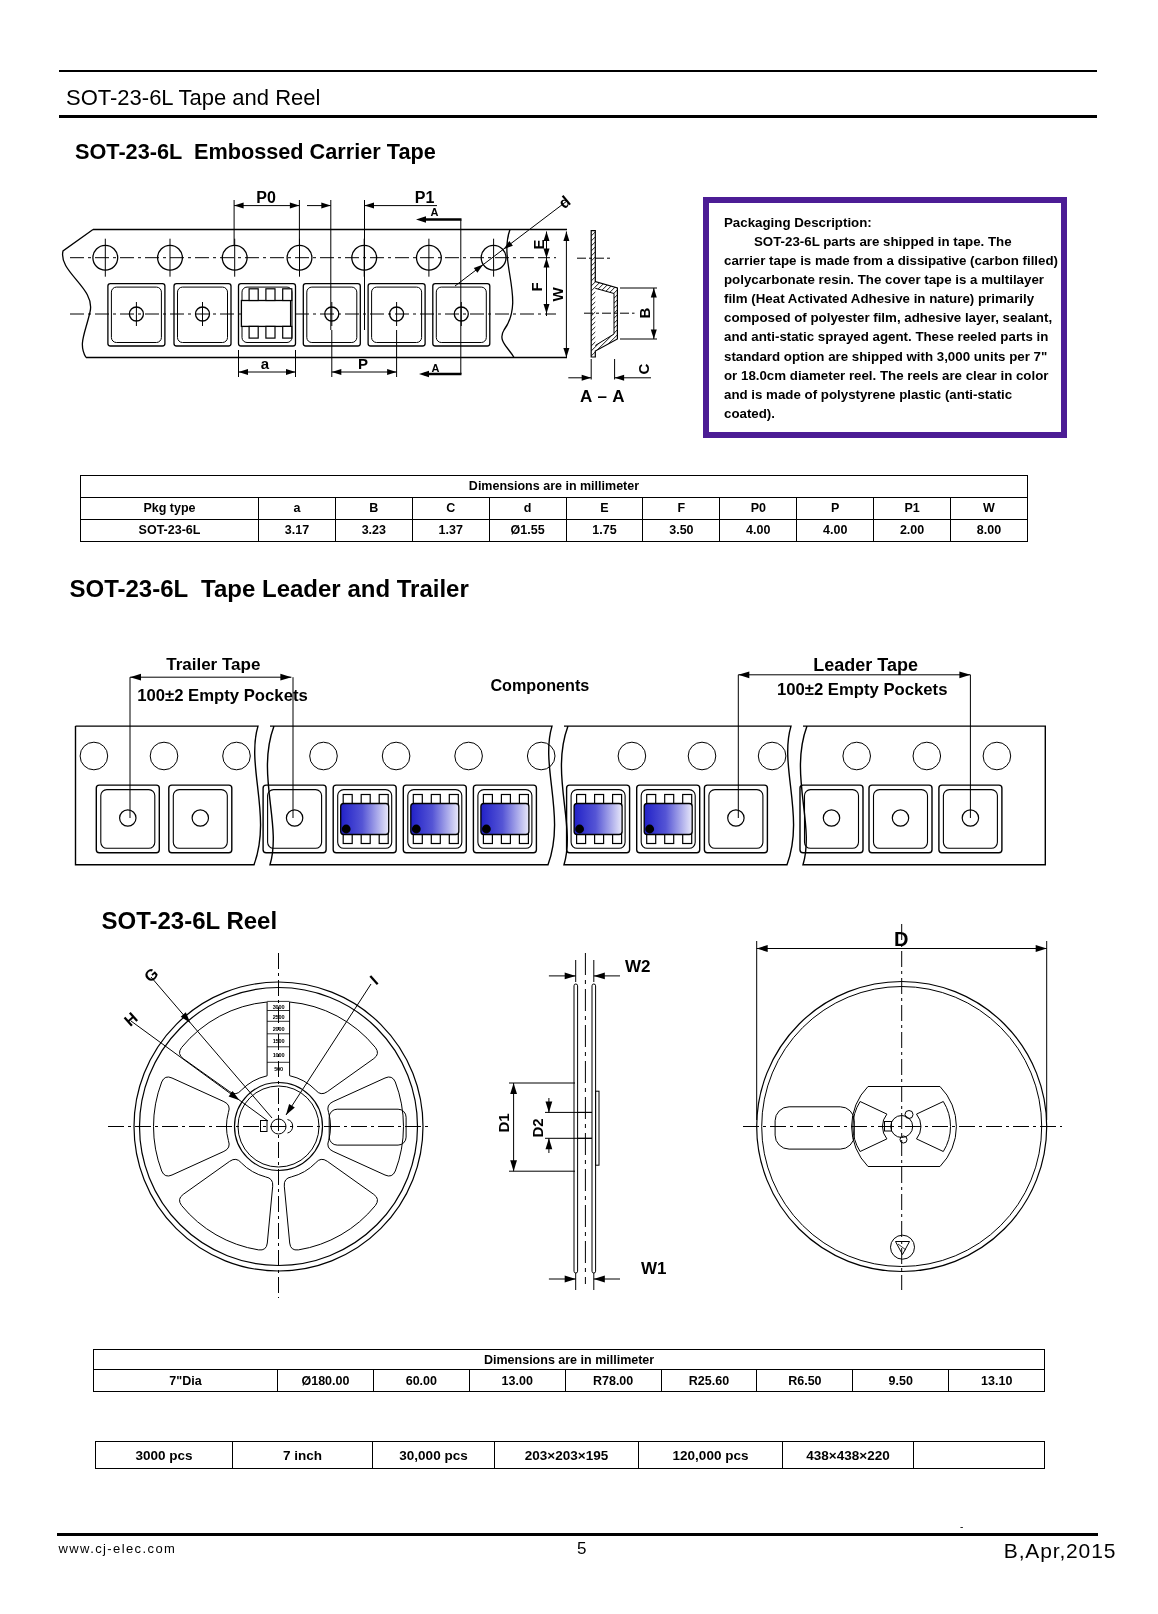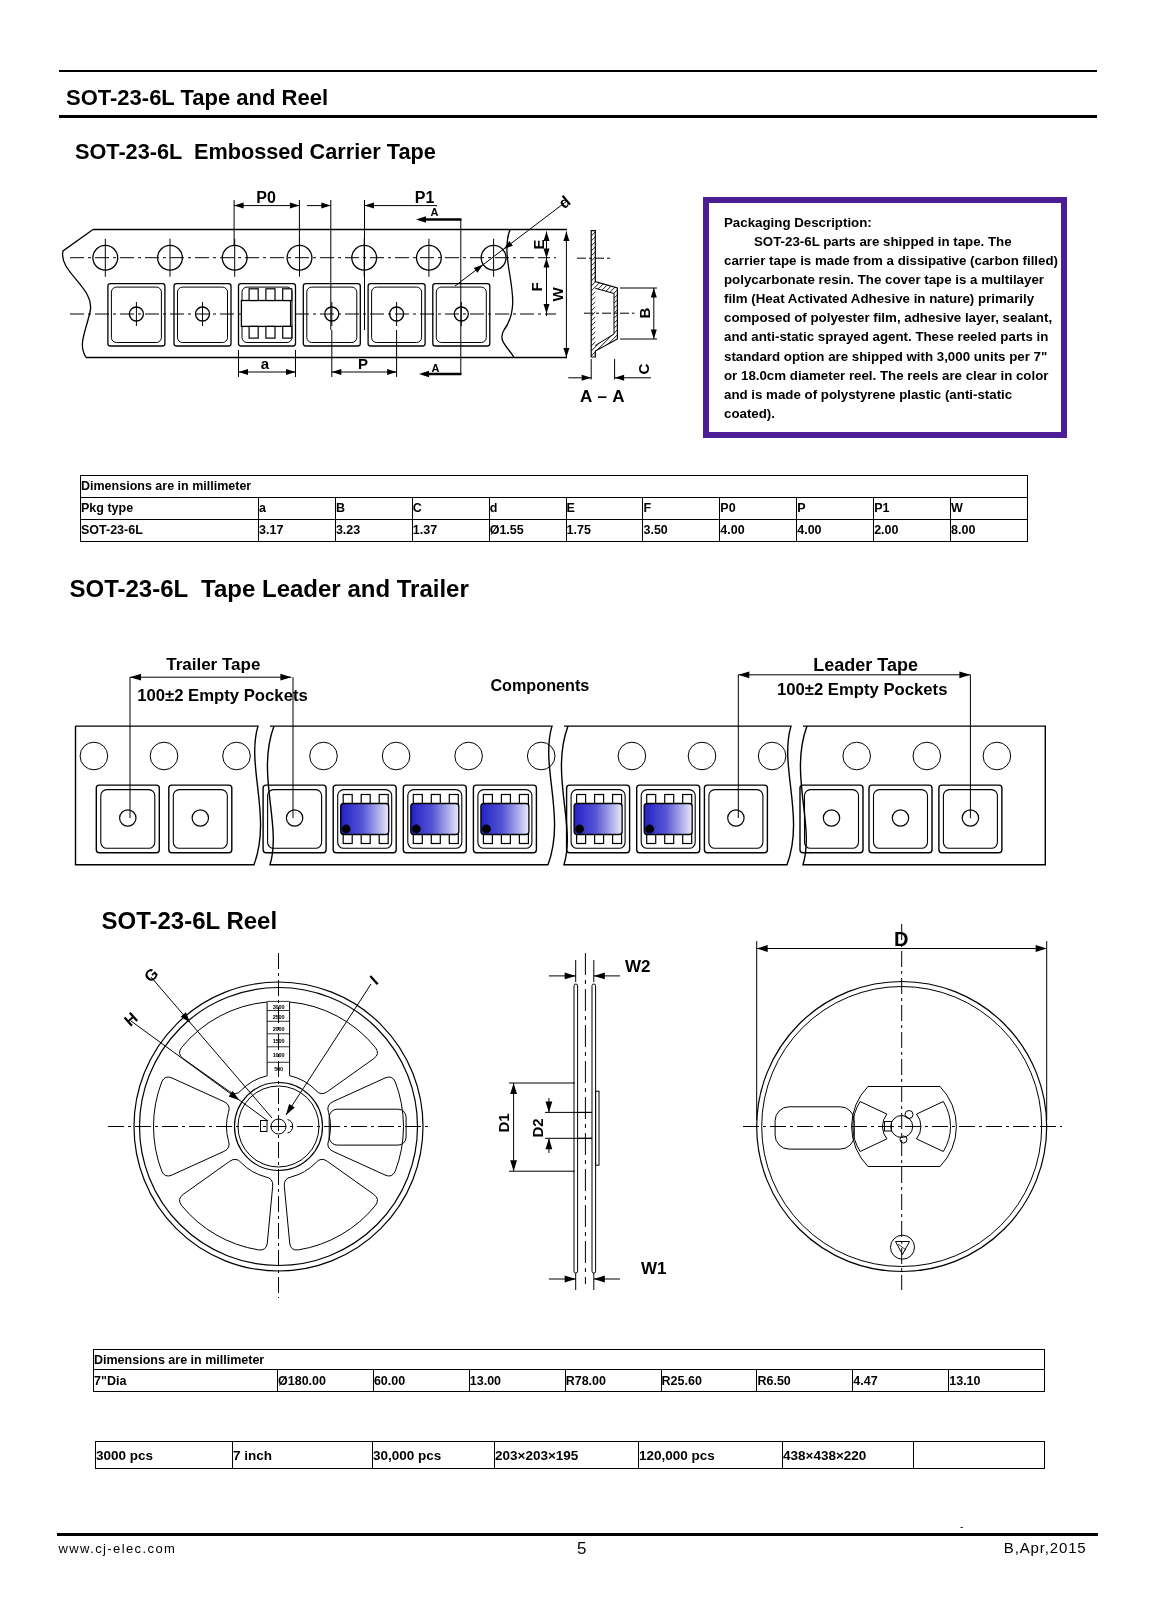--- a/index.html
+++ b/index.html
@@ -2,27 +2,27 @@
 <html><head><meta charset="utf-8"><style>
 * {margin:0;padding:0;box-sizing:border-box}
 body {width:1158px;height:1614px;position:relative;background:#fff;color:#000;
  font-family:"Liberation Sans",sans-serif;overflow:hidden}
 .abs {position:absolute;white-space:pre}
 .h2 {position:absolute;font-size:22px;font-weight:bold;white-space:pre}
 #packbox {position:absolute;left:702.5px;top:196.5px;width:364.5px;height:241.5px;
  border:6px solid #4c1d95;font-size:13.3px;font-weight:bold;line-height:19.15px;
  padding:10px 6px 0 15.5px;white-space:pre}
 table.t {position:absolute;border-collapse:collapse;table-layout:fixed;
- font-size:12.5px;font-weight:bold;}
+ font-size:12.5px;font-weight:bold;text-align:center}
 table.t td {border:1.6px solid #000;padding:0;vertical-align:middle}
 table.t3 {font-size:13.5px}
 svg text {font-family:"Liberation Sans",sans-serif;fill:#000}
 </style></head><body>
 <div class="abs" style="left:59px;top:69.5px;width:1038px;height:2.3px;background:#000"></div>
-<div class="abs" style="left:66px;top:84.5px;font-size:22px;font-weight:bold">SOT-23-6L Tape and Reel</div>
+<div class="abs" style="left:66px;top:84.5px;font-size:22px;font-weight:normal">SOT-23-6L Tape and Reel</div>
 <div class="abs" style="left:59px;top:115px;width:1038px;height:2.7px;background:#000"></div>
 <div class="h2" style="left:75px;top:138.5px;font-size:21.7px">SOT-23-6L  Embossed Carrier Tape</div>
 <svg style="position:absolute;left:55px;top:183px" width="615" height="232" viewBox="55 183 615 232">
     <path d="M 93,229.5 L 567,229.5" fill="none" stroke="#000" stroke-width="1.3"></path>
     <path d="M 86,357.5 L 567,357.5" fill="none" stroke="#000" stroke-width="1.3"></path>
     <path d="M 93,229.5 L 63,251 C 58,272 96,288 90,312 C 85,334 78,344 86,357.5" fill="none" stroke="#000" stroke-width="1.3"></path>
     <path d="M 510,229.5 C 498,262 526,300 504,330 C 497,341 509,348 514,357.5" fill="none" stroke="#000" stroke-width="1.3"></path>
     <path d="M 70,257.7 L 540,257.7" fill="none" stroke="#000" stroke-width="1" stroke-dasharray="14 4 3 4"></path>
     <circle cx="105.3" cy="257.7" r="12.4" fill="none" stroke="#000" stroke-width="1.3"></circle>
     <path d="M 105.3,238.7 L 105.3,276.7" fill="none" stroke="#000" stroke-width="1"></path>
@@ -399,21 +399,21 @@
         <td colspan="9">Dimensions are in millimeter</td>
       </tr>
       <tr style="height:22px">
         <td>7"Dia</td>
         <td>Ø180.00</td>
         <td>60.00</td>
         <td>13.00</td>
         <td>R78.00</td>
         <td>R25.60</td>
         <td>R6.50</td>
-        <td>4.47</td>
+        <td>9.50</td>
         <td>13.10</td>
       </tr>
     </tbody>
   </table>
 <table class="t t3" style="left:95px;top:1441px;width:949px">
     <colgroup>
       <col style="width:137px">
       <col style="width:140px">
       <col style="width:122px">
       <col style="width:144px">
@@ -430,12 +430,12 @@
         <td>120,000 pcs</td>
         <td>438×438×220</td>
         <td></td>
       </tr>
     </tbody>
   </table>
 <div class="abs" style="left:960px;top:1521px;font-size:10px">-</div>
 <div class="abs" style="left:57px;top:1533px;width:1041px;height:2.5px;background:#000"></div>
 <div class="abs" style="left:58.5px;top:1540.6px;font-size:13px;letter-spacing:1.4px">www.cj-elec.com</div>
 <div class="abs" style="left:577px;top:1538.6px;font-size:17px">5</div>
-<div class="abs" style="left:1003.8px;top:1538.7px;font-size:15px;letter-spacing:0.85px">B,Apr,2015</div>
+<div class="abs" style="left:1003.8px;top:1538.7px;font-size:21px;letter-spacing:0.85px">B,Apr,2015</div>
 </body></html>

